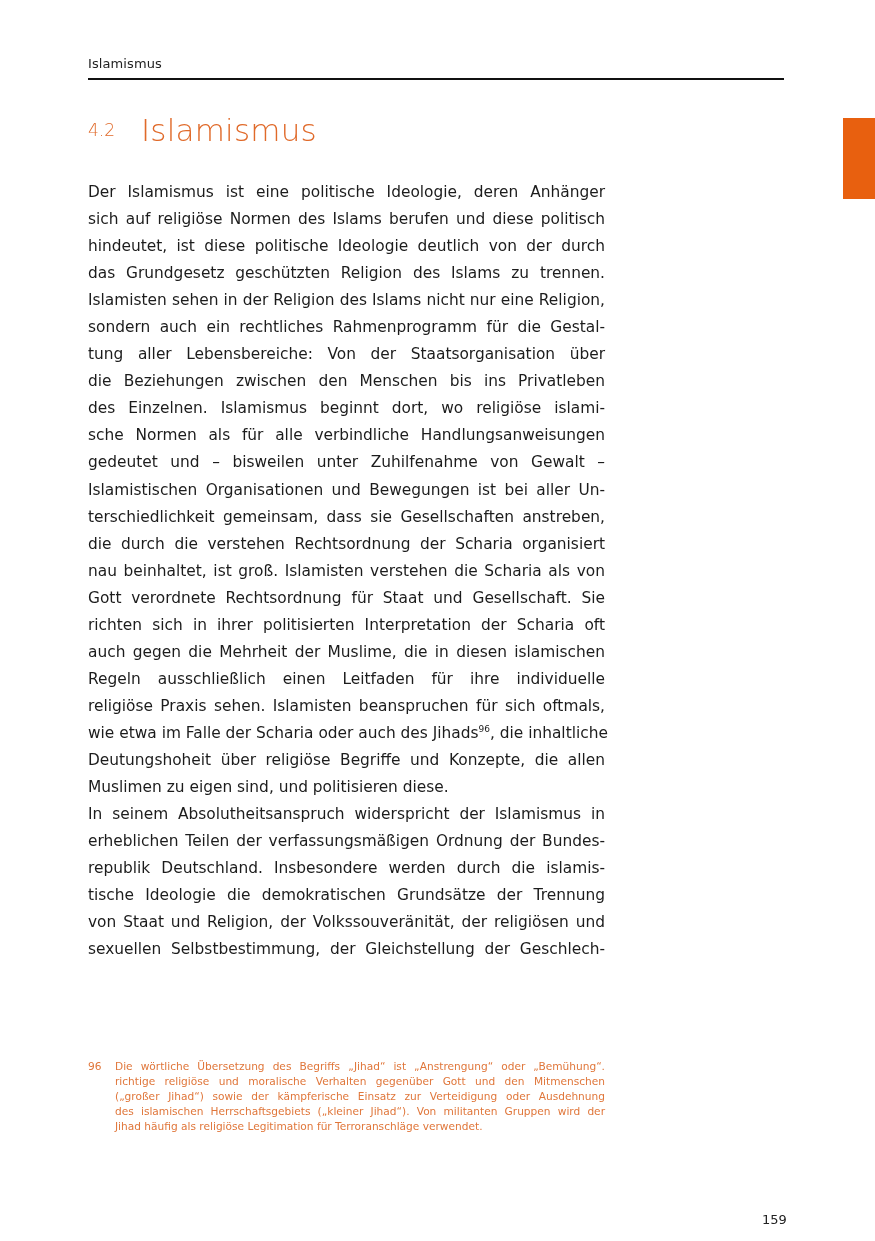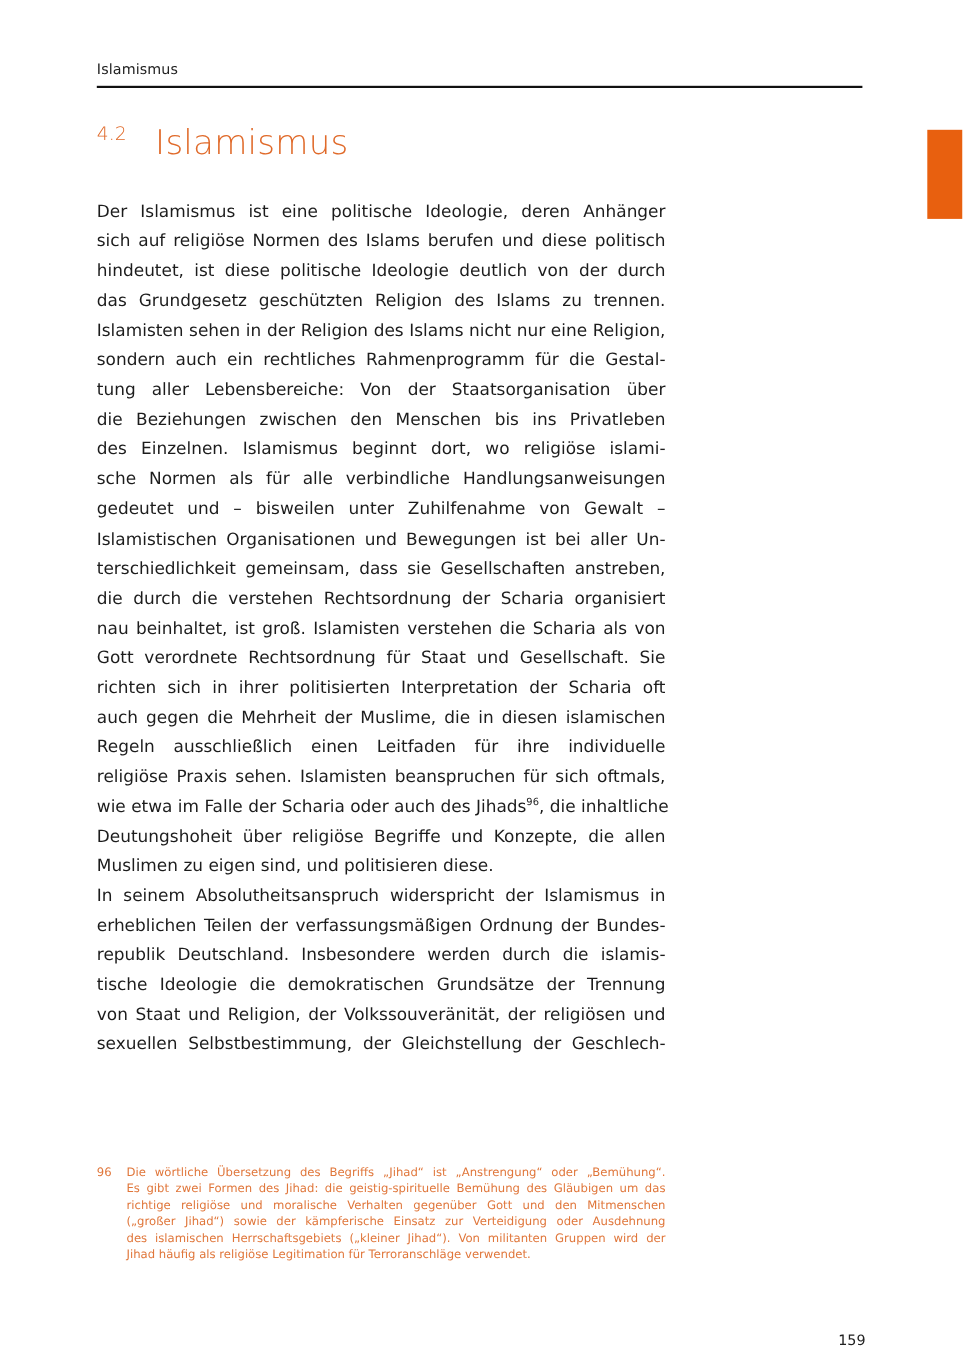--- a/index.html
+++ b/index.html
@@ -10,21 +10,21 @@
       position: absolute; left: 88px; top: 56px;
       font-size: 13px; color: #222; letter-spacing: 0.1px;
     }
     .header-rule {
       position: absolute; left: 88px; top: 78px; width: 696px; height: 1.5px; background: #111;
     }
     .side-tab {
       position: absolute; left: 843px; top: 118px; width: 32px; height: 81px; background: #e8600f;
     }
     .section-heading {
-      position: absolute; left: 88px; top: 112px; display: flex; align-items: flex-start;
+      position: absolute; left: 88px; top: 112px; display: flex; align-items: center;
       color: #e06a2a;
     }
     .section-number { font-size: 17px; width: 53px; font-weight: 300; }
     .section-title { font-size: 31px; font-weight: 300; letter-spacing: 0.2px; }
 
     .body-text {
       position: absolute; left: 88px; top: 179px; width: 517px;
       font-size: 15.4px; line-height: 27.05px; text-align: justify; color: #1c1c1c;
       hyphens: manual;
     }
@@ -93,21 +93,20 @@
     <span class="line">tische Ideologie die demokratischen Grundsätze der Trennung</span>
     <span class="line">von Staat und Religion, der Volkssouveränität, der religiösen und</span>
     <span class="line">sexuellen Selbstbestimmung, der Gleichstellung der Geschlech-</span>
   </p>
 </div>
 
 <div class="footnote">
   <span class="footnote-number">96</span>
   <div class="footnote-body">
     <span class="line">Die wörtliche Übersetzung des Begriffs „Jihad“ ist „Anstrengung“ oder „Bemühung“.</span>
-    <span class="line">Es gibt zwei Formen des Jihad: die geistig-spirituelle Bemühung des Gläubigen um das</span>
     <span class="line">richtige religiöse und moralische Verhalten gegenüber Gott und den Mitmenschen</span>
     <span class="line">(„großer Jihad“) sowie der kämpferische Einsatz zur Verteidigung oder Ausdehnung</span>
     <span class="line">des islamischen Herrschaftsgebiets („kleiner Jihad“). Von militanten Gruppen wird der</span>
     <span class="line last">Jihad häufig als religiöse Legitimation für Terroranschläge verwendet.</span>
   </div>
 </div>
 
 <div class="page-number">159</div>
 
 </body></html>

